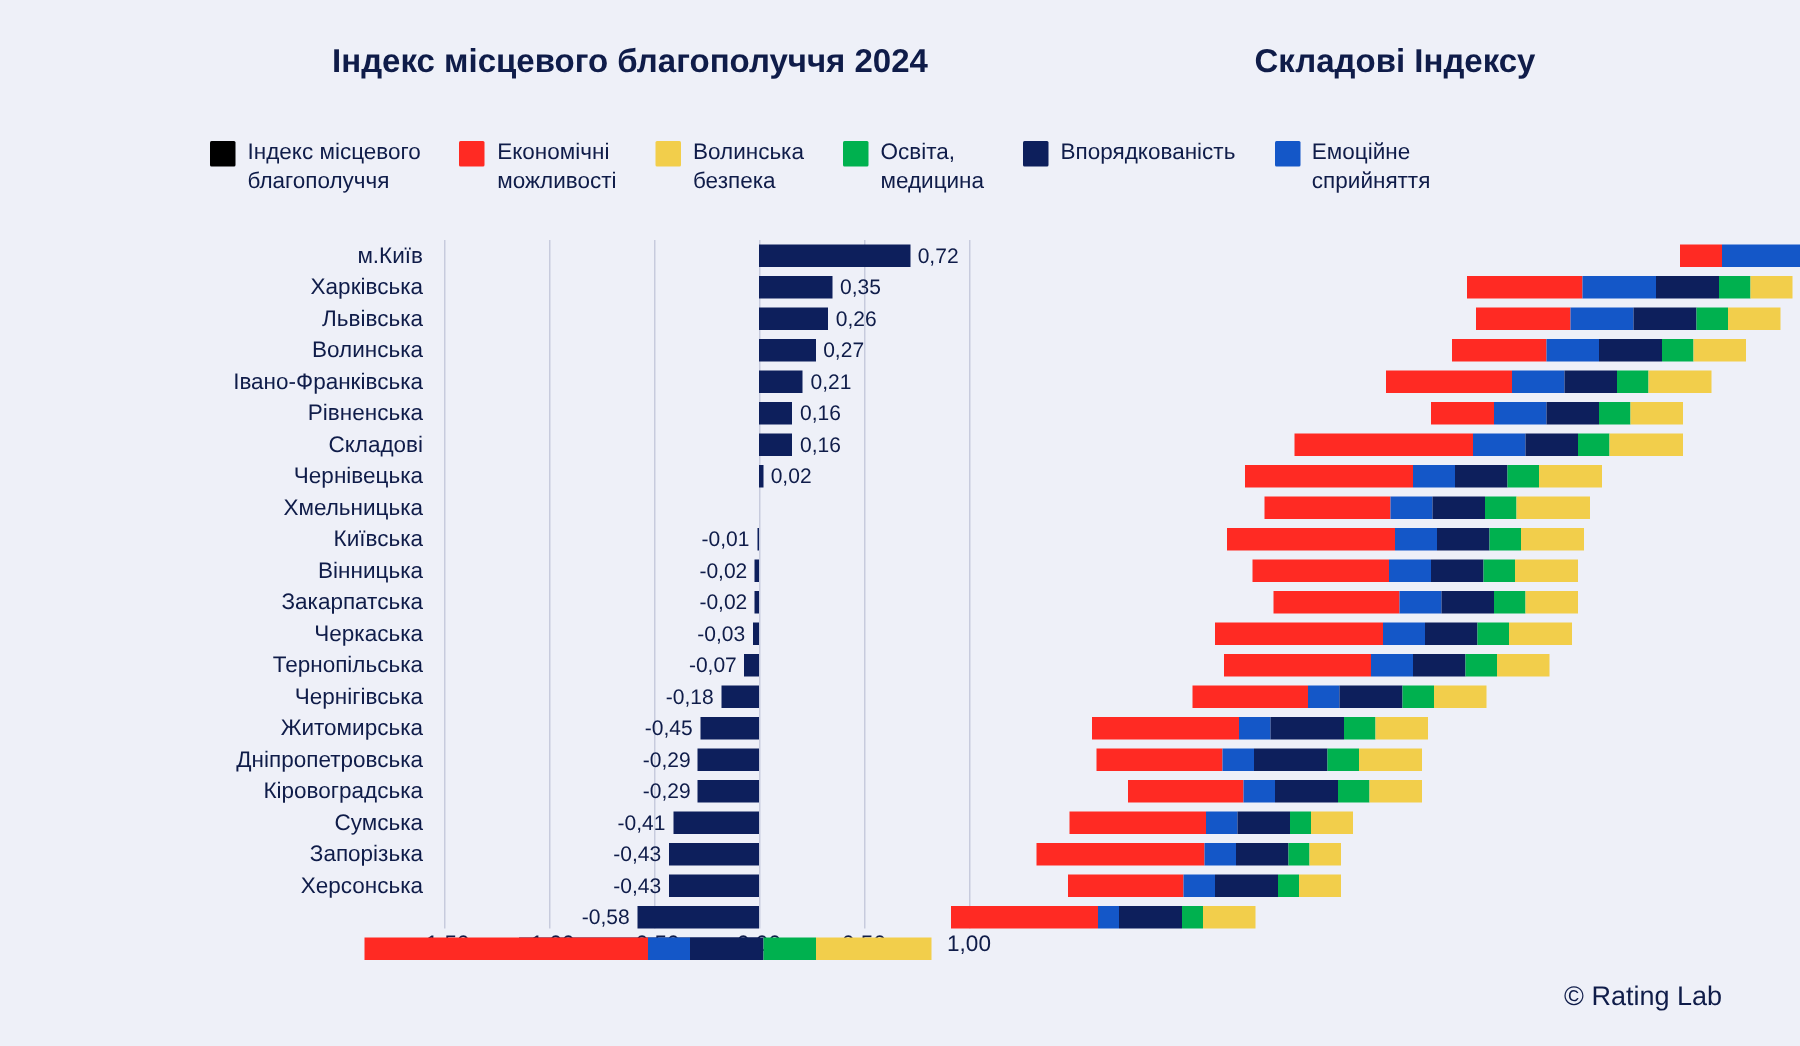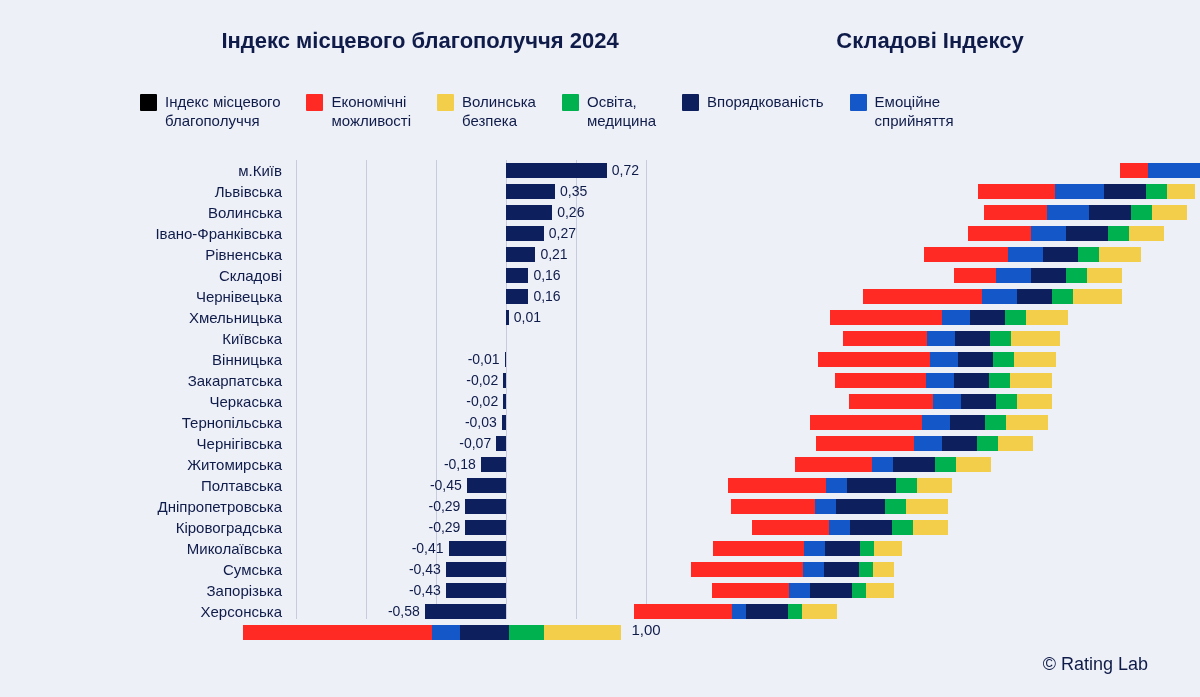--- a/index.html
+++ b/index.html
@@ -98,38 +98,37 @@
     <div class="legend-item">
       <span class="legend-swatch" style="background: rgb(20, 87, 200);"></span>
       <span class="legend-label">Емоційне
 сприйняття</span>
     </div>
   </div>
 
 <div class="left-chart">
   <div class="lbl-col" id="labels">
       <div class="row-label">м.Київ</div>
+      <div class="row-label">Харківська</div>
       <div class="row-label">Львівська</div>
       <div class="row-label">Волинська</div>
       <div class="row-label">Івано-Франківська</div>
       <div class="row-label">Рівненська</div>
       <div class="row-label">Складові</div>
       <div class="row-label">Чернівецька</div>
       <div class="row-label">Хмельницька</div>
       <div class="row-label">Київська</div>
       <div class="row-label">Вінницька</div>
       <div class="row-label">Закарпатська</div>
       <div class="row-label">Черкаська</div>
       <div class="row-label">Тернопільська</div>
       <div class="row-label">Чернігівська</div>
       <div class="row-label">Житомирська</div>
-      <div class="row-label">Полтавська</div>
       <div class="row-label">Дніпропетровська</div>
       <div class="row-label">Кіровоградська</div>
-      <div class="row-label">Миколаївська</div>
       <div class="row-label">Сумська</div>
       <div class="row-label">Запорізька</div>
       <div class="row-label">Херсонська</div>
     </div>
   <div class="plot" id="plot">
       <div class="grid-line" style="left: 0px;"></div>
       <div class="grid-line" style="left: 70px;"></div>
       <div class="grid-line" style="left: 140px;"></div>
       <div class="grid-line" style="left: 210px;"></div>
       <div class="grid-line" style="left: 280px;"></div>
@@ -157,21 +156,21 @@
       <div class="bar-row" style="top: 105px; left: 0px; right: 0px;">
         <div class="bar" style="background: rgb(13, 31, 92); left: 210px; width: 22.4px;"></div>
         <div class="bar-val" style="left: 237.4px;">0,16</div>
       </div>
       <div class="bar-row" style="top: 126px; left: 0px; right: 0px;">
         <div class="bar" style="background: rgb(13, 31, 92); left: 210px; width: 22.4px;"></div>
         <div class="bar-val" style="left: 237.4px;">0,16</div>
       </div>
       <div class="bar-row" style="top: 147px; left: 0px; right: 0px;">
         <div class="bar" style="background: rgb(13, 31, 92); left: 210px; width: 2.8px;"></div>
-        <div class="bar-val" style="left: 217.8px;">0,01</div>
+        <div class="bar-val" style="left: 217.8px;">0,02</div>
       </div>
       <div class="bar-row" style="top: 168px; left: 0px; right: 0px;"></div>
       <div class="bar-row" style="top: 189px; left: 0px; right: 0px;">
         <div class="bar" style="background: rgb(13, 31, 92); left: 208.6px; width: 1.4px;"></div>
         <div class="bar-val" style="left: 203.6px; transform: translateX(-100%);">-0,01</div>
       </div>
       <div class="bar-row" style="top: 210px; left: 0px; right: 0px;">
         <div class="bar" style="background: rgb(13, 31, 92); left: 207.2px; width: 2.8px;"></div>
         <div class="bar-val" style="left: 202.2px; transform: translateX(-100%);">-0,02</div>
       </div>

